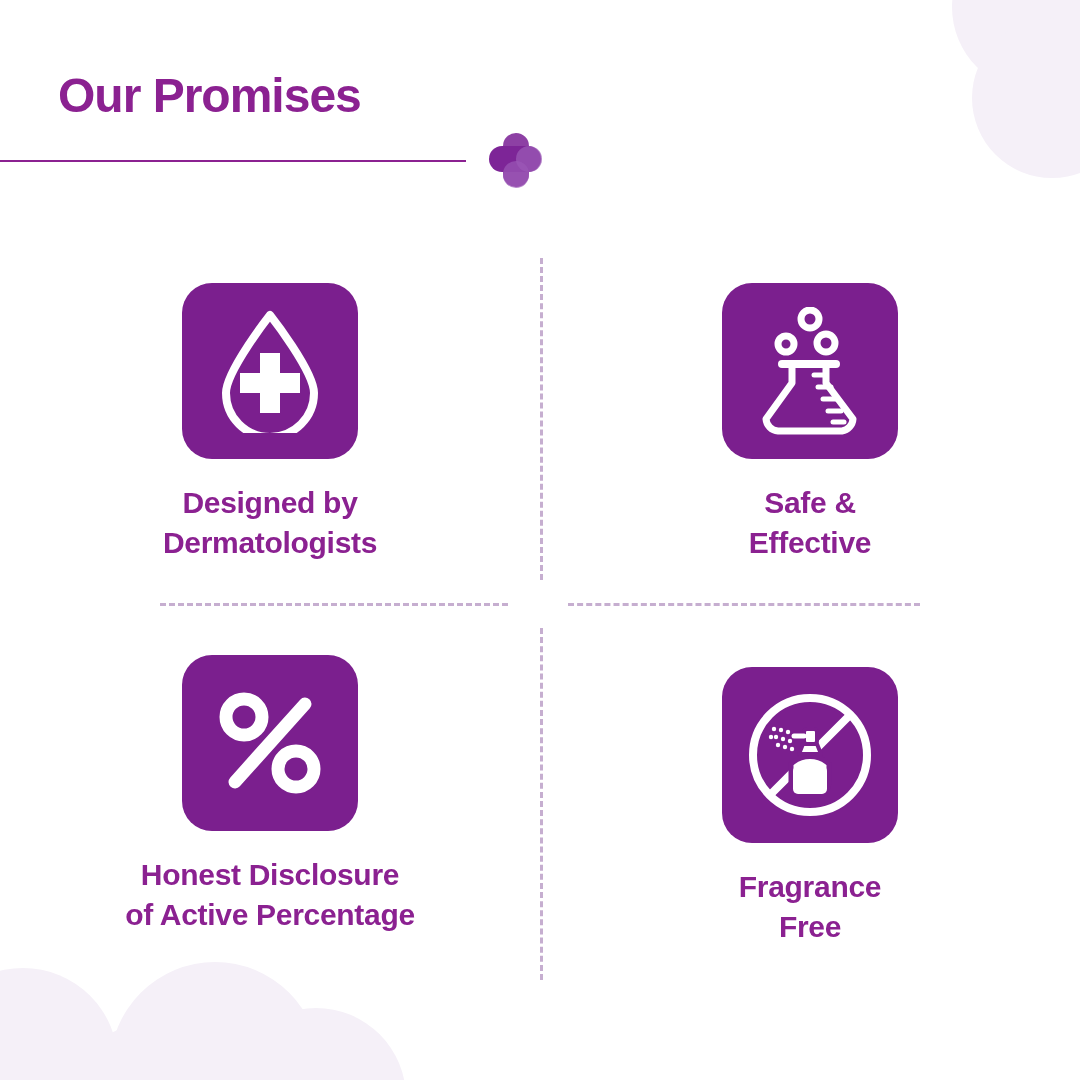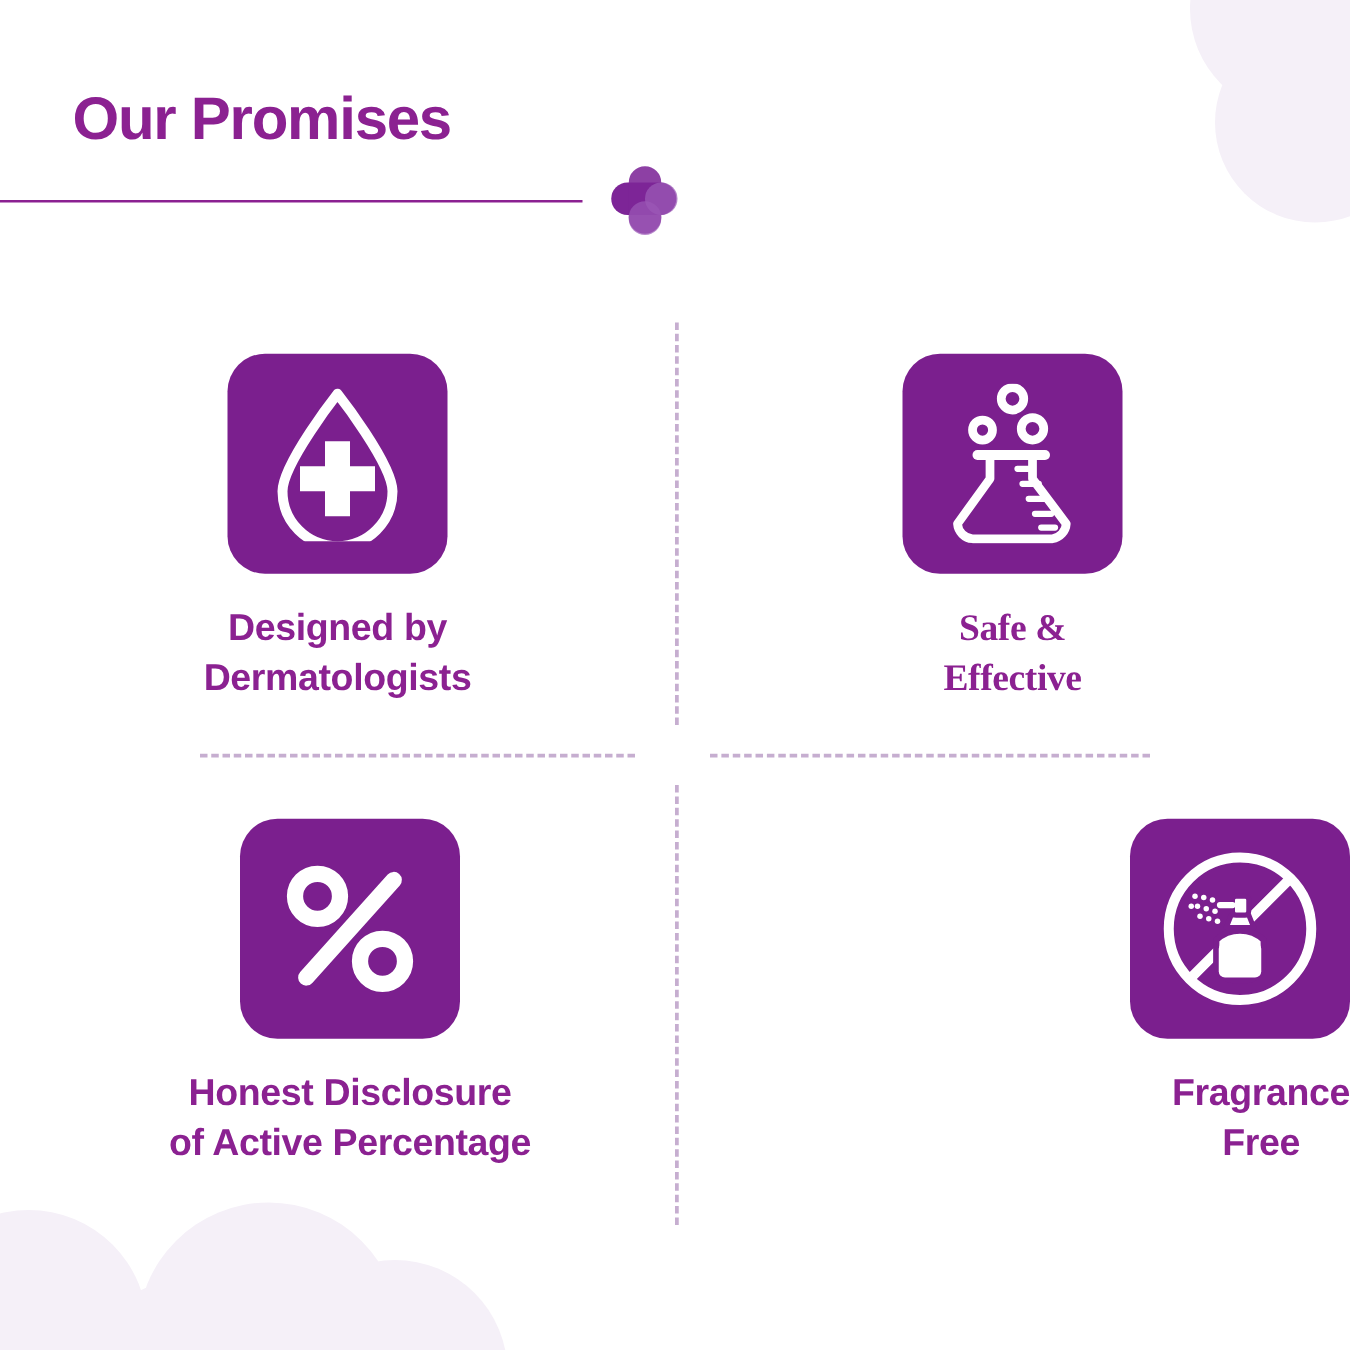--- a/index.html
+++ b/index.html
@@ -113,23 +113,23 @@
   }
   .cell {
     position: absolute;
     width: 540px;
     height: 370px;
     display: flex;
     flex-direction: column;
     align-items: center;
   }
   .cell.c0 { left: 0;   top: 0;   }
-  .cell.c1 { left: 540px; top: 0; font-family: Liberation Serif, serif; }
-  .cell.c2 { left: 0;   top: 372px; padding-left: 10px; }
-  .cell.c3 { left: 540px; top: 372px; align-items: flex-end; }
+  .cell.c1 { left: 540px; top: 0; }
+  .cell.c2 { left: 0;   top: 372px; }
+  .cell.c3 { left: 540px; top: 384px; }
 
   .tile {
     width: 176px;
     height: 176px;
     background: #7b1f8e;
     border-radius: 30px;
     margin-top: 33px;
     display: flex;
     align-items: center;
     justify-content: center;

